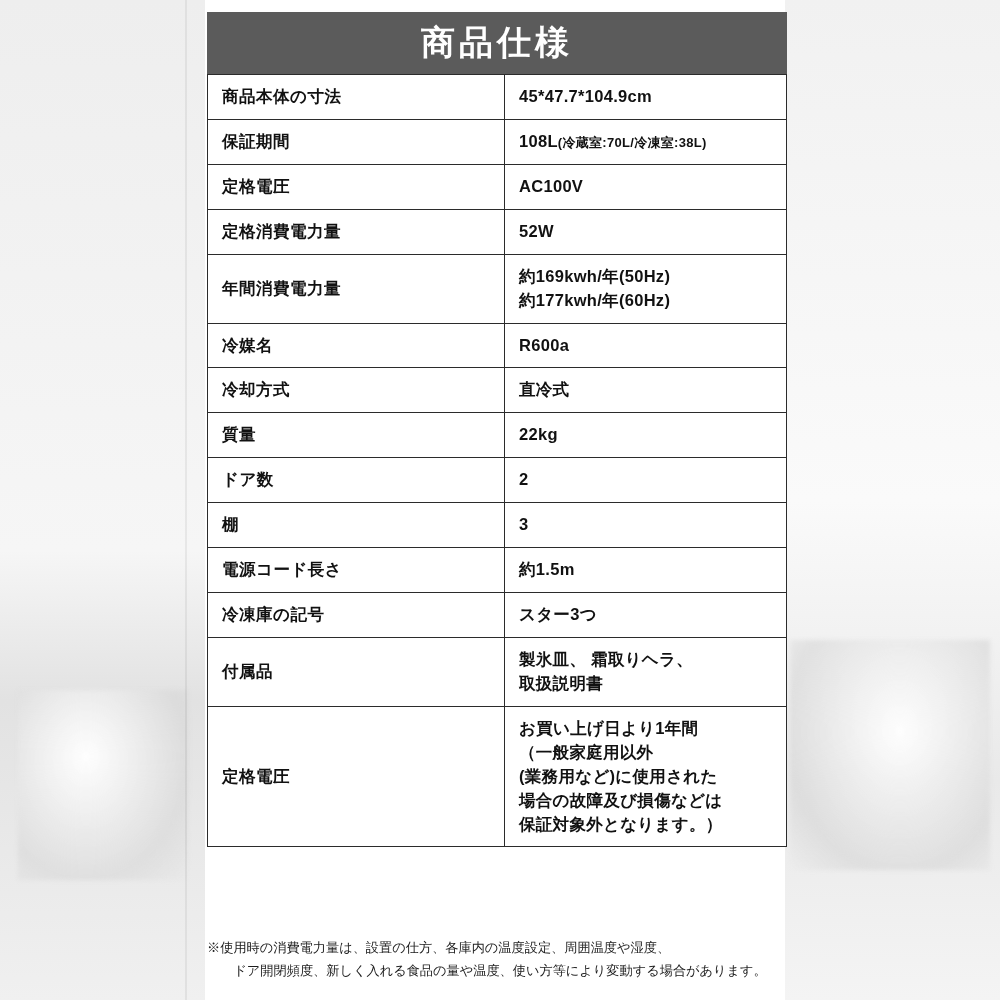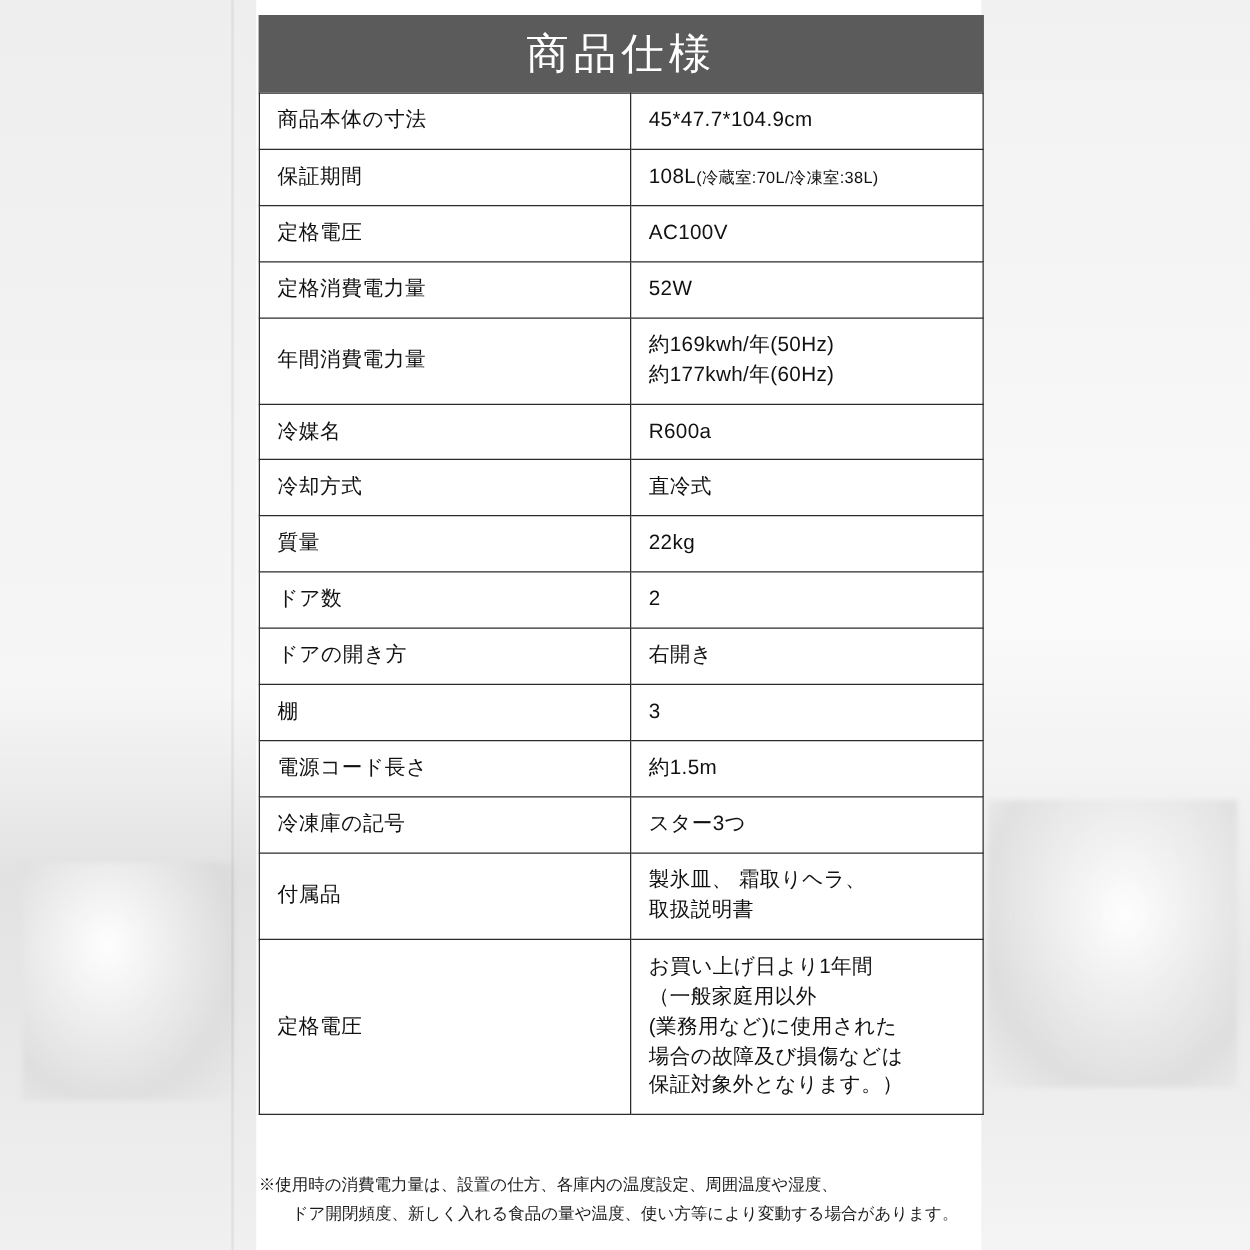--- a/index.html
+++ b/index.html
@@ -64,30 +64,31 @@
     width: 580px;
   }
   .spec-title {
     background: #5b5b5b;
     color: #ffffff;
     height: 62px;
     display: flex;
     align-items: center;
     justify-content: center;
     font-size: 34px;
-    font-weight: normal;
+    font-weight: bold;
     letter-spacing: 4px;
     border: 1px solid #5b5b5b;
     box-sizing: border-box;
   }
   table.spec {
     border-collapse: collapse;
     width: 100%;
     background: #ffffff;
     table-layout: fixed;
+    font-weight: bold;
   }
   table.spec td {
     border: 1px solid #2b2b2b;
     font-size: 16.5px;
     color: #111111;
     padding: 10px 0 10px 14px;
     vertical-align: middle;
     line-height: 1.45;
     white-space: pre-line;
   }
@@ -159,24 +160,20 @@
         </tr>
         <tr>
           <td class="k">質量</td>
           <td class="v">22kg</td>
         </tr>
         <tr>
           <td class="k">ドア数</td>
           <td class="v">2</td>
         </tr>
         <tr>
-          <td class="k">ドアの開き方</td>
-          <td class="v">右開き</td>
-        </tr>
-        <tr>
           <td class="k">棚</td>
           <td class="v">3</td>
         </tr>
         <tr>
           <td class="k">電源コード長さ</td>
           <td class="v">約1.5m</td>
         </tr>
         <tr>
           <td class="k">冷凍庫の記号</td>
           <td class="v">スター3つ</td>

